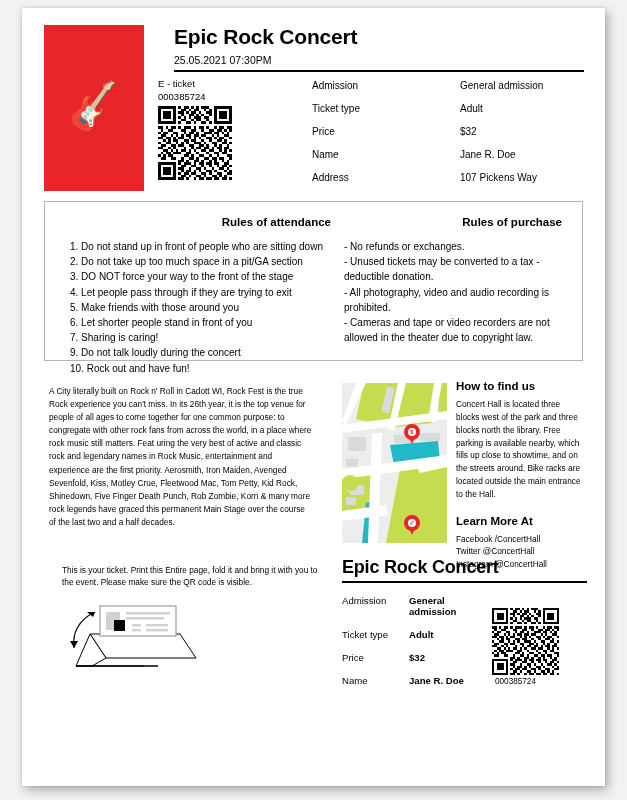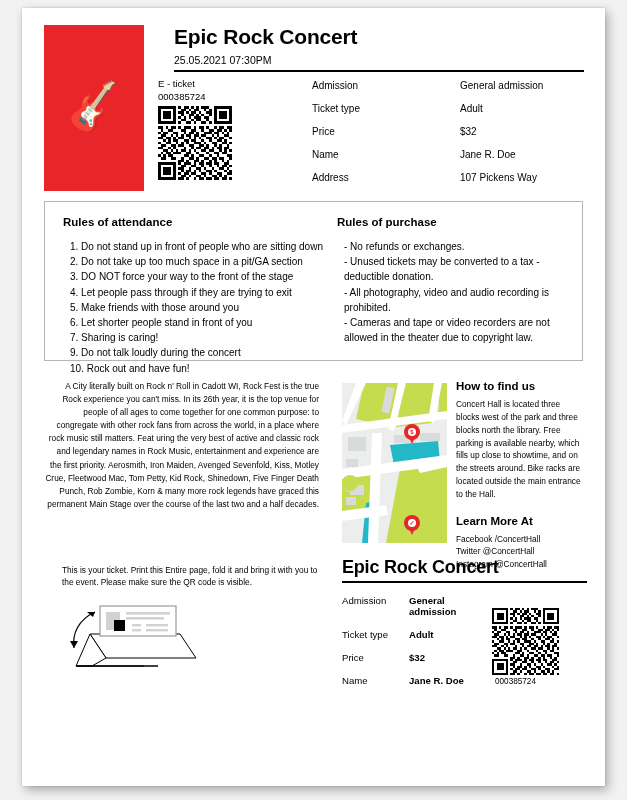--- a/index.html
+++ b/index.html
@@ -105,20 +105,21 @@
     position: absolute;
     top: 14px;
   }
   .rules-col.left { left: 18px; width: 268px; }
   .rules-col.right { left: 292px; width: 225px; }
   .rules-heading {
     font-size: 11.5px;
     font-weight: bold;
     margin: 0 0 11px 0;
     color: #000;
+    text-align: right;
   }
   .rules-list {
     margin: 0; padding: 0;
     list-style: none;
   }
   .rules-list li {
     font-size: 10px;
     line-height: 1.52;
     color: #000;
     margin-left: 7px;
@@ -134,22 +135,22 @@
   .section-heading {
     font-size: 11.5px;
     font-weight: bold;
     color: #000;
     margin: 0 0 6px 0;
   }
   .desc-text {
     font-size: 8.3px;
     line-height: 1.58;
     color: #000;
-    margin: 0;
-    text-align: right;
+    margin: 5px;
+    text-align: left;
   }
   .print-note {
     position: absolute;
     left: 40px; top: 184px;
     width: 268px;
     font-size: 8.3px;
     line-height: 1.45;
     color: #000;
   }
 

